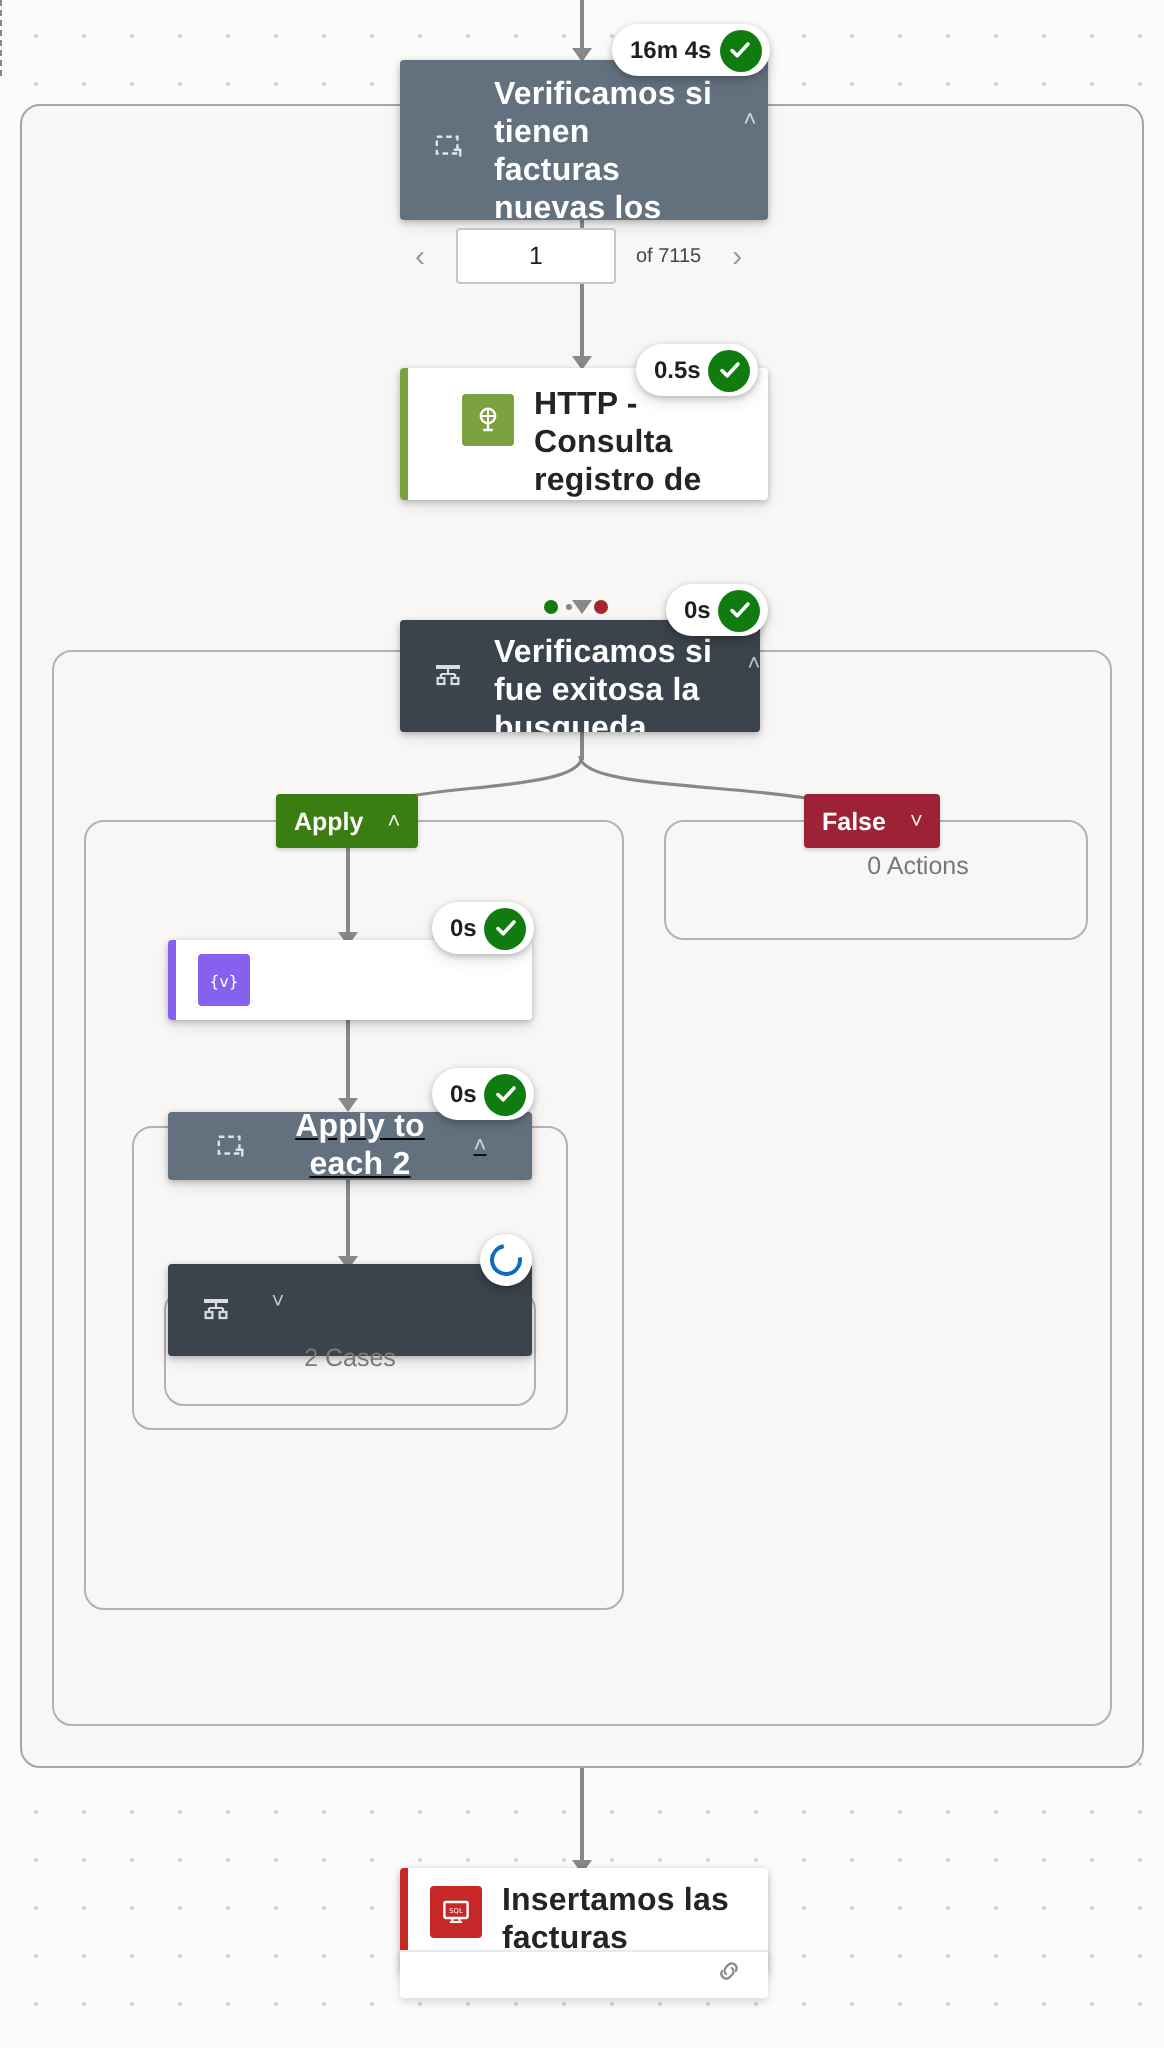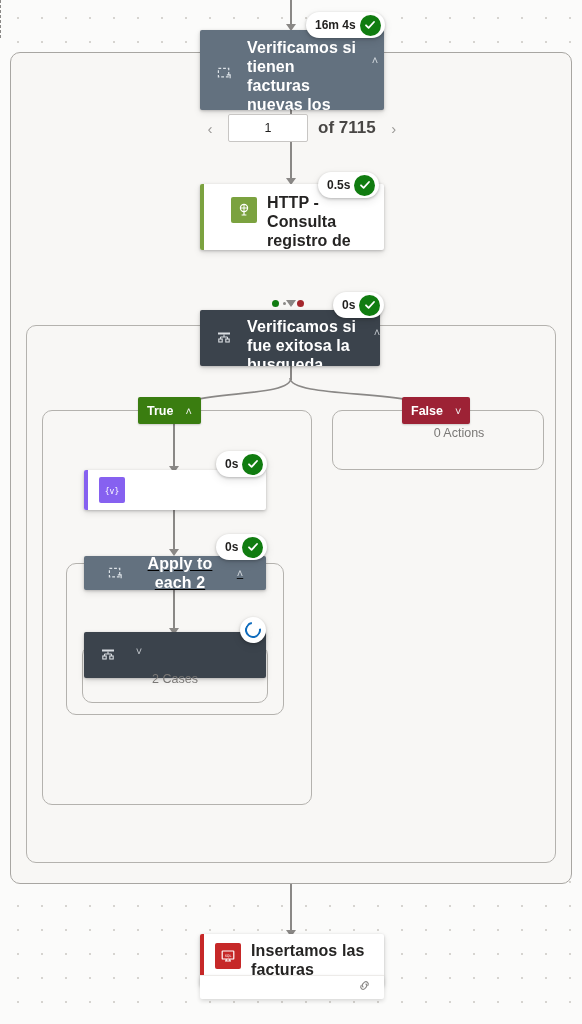--- a/index.html
+++ b/index.html
@@ -153,24 +153,23 @@
   .pager .pagebox {
     width: 80px; height: 28px;
     background: #ffffff;
     border: 1px solid #c8c6c4;
     border-radius: 2px;
     display: flex; align-items: center; justify-content: center;
     font-size: 12.5px;
     color: #201f1e;
   }
   .pager .oftext {
-    font-size: 17px;
+    font-size: 10px;
     color: #484644;
     white-space: nowrap;
-    font-weight: bold;
   }
 
   
   .pill {
     position: absolute;
     display: flex;
     align-items: center;
     gap: 12px;
     height: 27px;
     padding: 0 9px;
@@ -337,21 +336,21 @@
   <div class="status" style="left:333px; top:292px;">
     <span class="dur">0s</span>
     <span class="check">
       <svg width="12" height="12" viewBox="0 0 12 12">
           <path d="M2 6.3 L4.6 8.9 L10 3" fill="none" stroke="#fff" stroke-width="1.8" stroke-linecap="round" stroke-linejoin="round"></path>
         </svg>
     </span>
   </div>
 
   <div class="pill true" style="left:138px; top:397px;">
-    <span class="lbl">True</span>
+    <span class="lbl">Apply</span>
     <span class="cv">˄</span>
   </div>
   <div class="pill false" style="left:402px; top:397px;">
     <span class="lbl">False</span>
     <span class="cv">˅</span>
   </div>
   <div class="subtext" style="left:332px; top:426px; width:212px;padding-left:42px;">0 Actions</div>
 
   <div class="node card" style="left:84px; top:470px; width:182px; height:40px;">
     <div class="accent" style="background:#8661f0;"></div>

